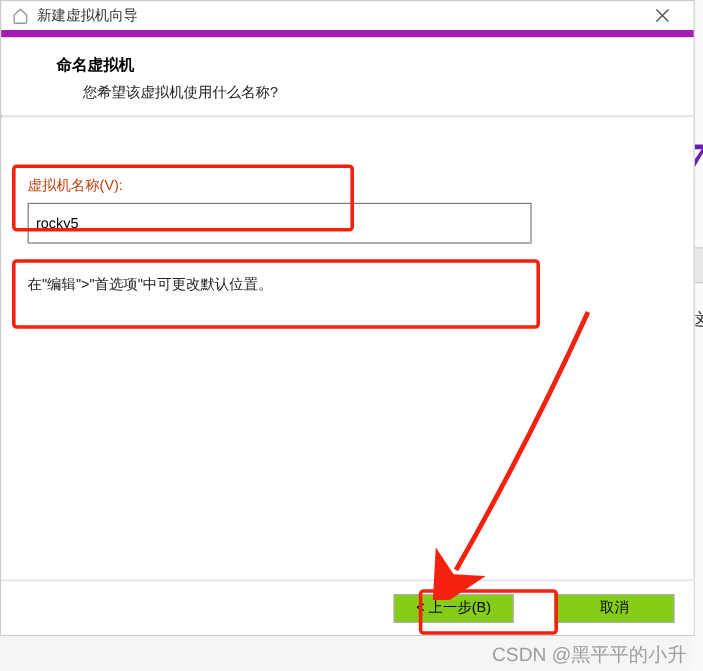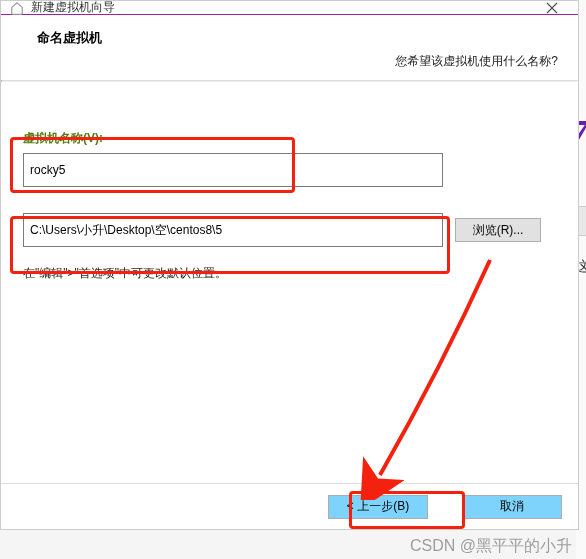--- a/index.html
+++ b/index.html
@@ -19,26 +19,26 @@
     .dialog {
       position: absolute;
       left: 0;
       top: 0;
       width: 579px;
       height: 530px;
       background: #ffffff;
       border: 1px solid #cccccc;
     }
     .titlebar {
-      height: 14px;
+      height: 30px;
       display: flex;
       align-items: center;
       justify-content: space-between;
       padding: 0 6px 0 8px;
-      border-bottom: 1px solid #a21caf;
+      border-bottom: 6px solid #a21caf;
     }
     .titlebar-left {
       display: flex;
       align-items: center;
       gap: 6px;
       color: #333;
     }
     .home-icon {
       width: 16px;
       height: 16px;
@@ -50,45 +50,43 @@
     .close-btn {
       width: 40px;
       height: 28px;
       display: flex;
       align-items: center;
       justify-content: center;
       color: #555;
       cursor: pointer;
     }
     .header-block {
-      padding: 14px 20px 10px 36px;
+      padding: 14px 20px 10px 46px;
     }
     .header-title {
       font-weight: bold;
       font-size: 13px;
       color: #000;
     }
     .header-sub {
       margin-top: 6px;
       margin-left: 22px;
       color: #222;
-      text-align: right;
     }
     .header-divider {
       border-top: 1px solid #dcdcdc;
       margin: 0;
     }
     .body-area {
       padding: 30px 22px 0 22px;
       position: relative;
     }
     .field-label {
-      color: #4d7c0f;
+      color: #c2410c;
       margin-bottom: 6px;
-      font-weight: bold;
     }
     .text-input {
       width: 420px;
       height: 24px;
       border: 1px solid #7a7a7a;
       padding: 16px 6px;
       font-size: 12px;
       background: #fff;
     }
     .row-location {
@@ -118,21 +116,21 @@
       display: flex;
       align-items: center;
       justify-content: flex-end;
       gap: 8px;
       padding: 0 16px;
       background: #fff;
     }
     .nav-btn {
       width: 100px;
       height: 24px;
-      background: #7dd3fc;
+      background: #84cc16;
       border: 1px solid #adadad;
       cursor: pointer;
       font-size: 12px;
     }
     .cancel-btn {
       margin-left: 26px;
     }
     
     .hl {
       position: absolute;
@@ -235,24 +233,20 @@
   <hr class="header-divider">
 
   <div class="body-area">
 
     <div class="block-name">
       <div class="field-label">虚拟机名称(V):</div>
       <input type="text" class="text-input" value="rocky5" style="">
     </div>
 
     <div class="block-loc">
-      <div class="row-location">
-        <input type="text" class="text-input" value="C:\Users\小升\Desktop\空\centos8\5" style="">
-        <button class="browse-btn">浏览(R)...</button>
-      </div>
     </div>
 
     <div class="hint-text">在"编辑"&gt;"首选项"中可更改默认位置。</div>
   </div>
 
   <div class="footer">
     <button class="nav-btn">&lt; 上一步(B)</button>
     <button class="nav-btn cancel-btn">取消</button>
   </div>
 

